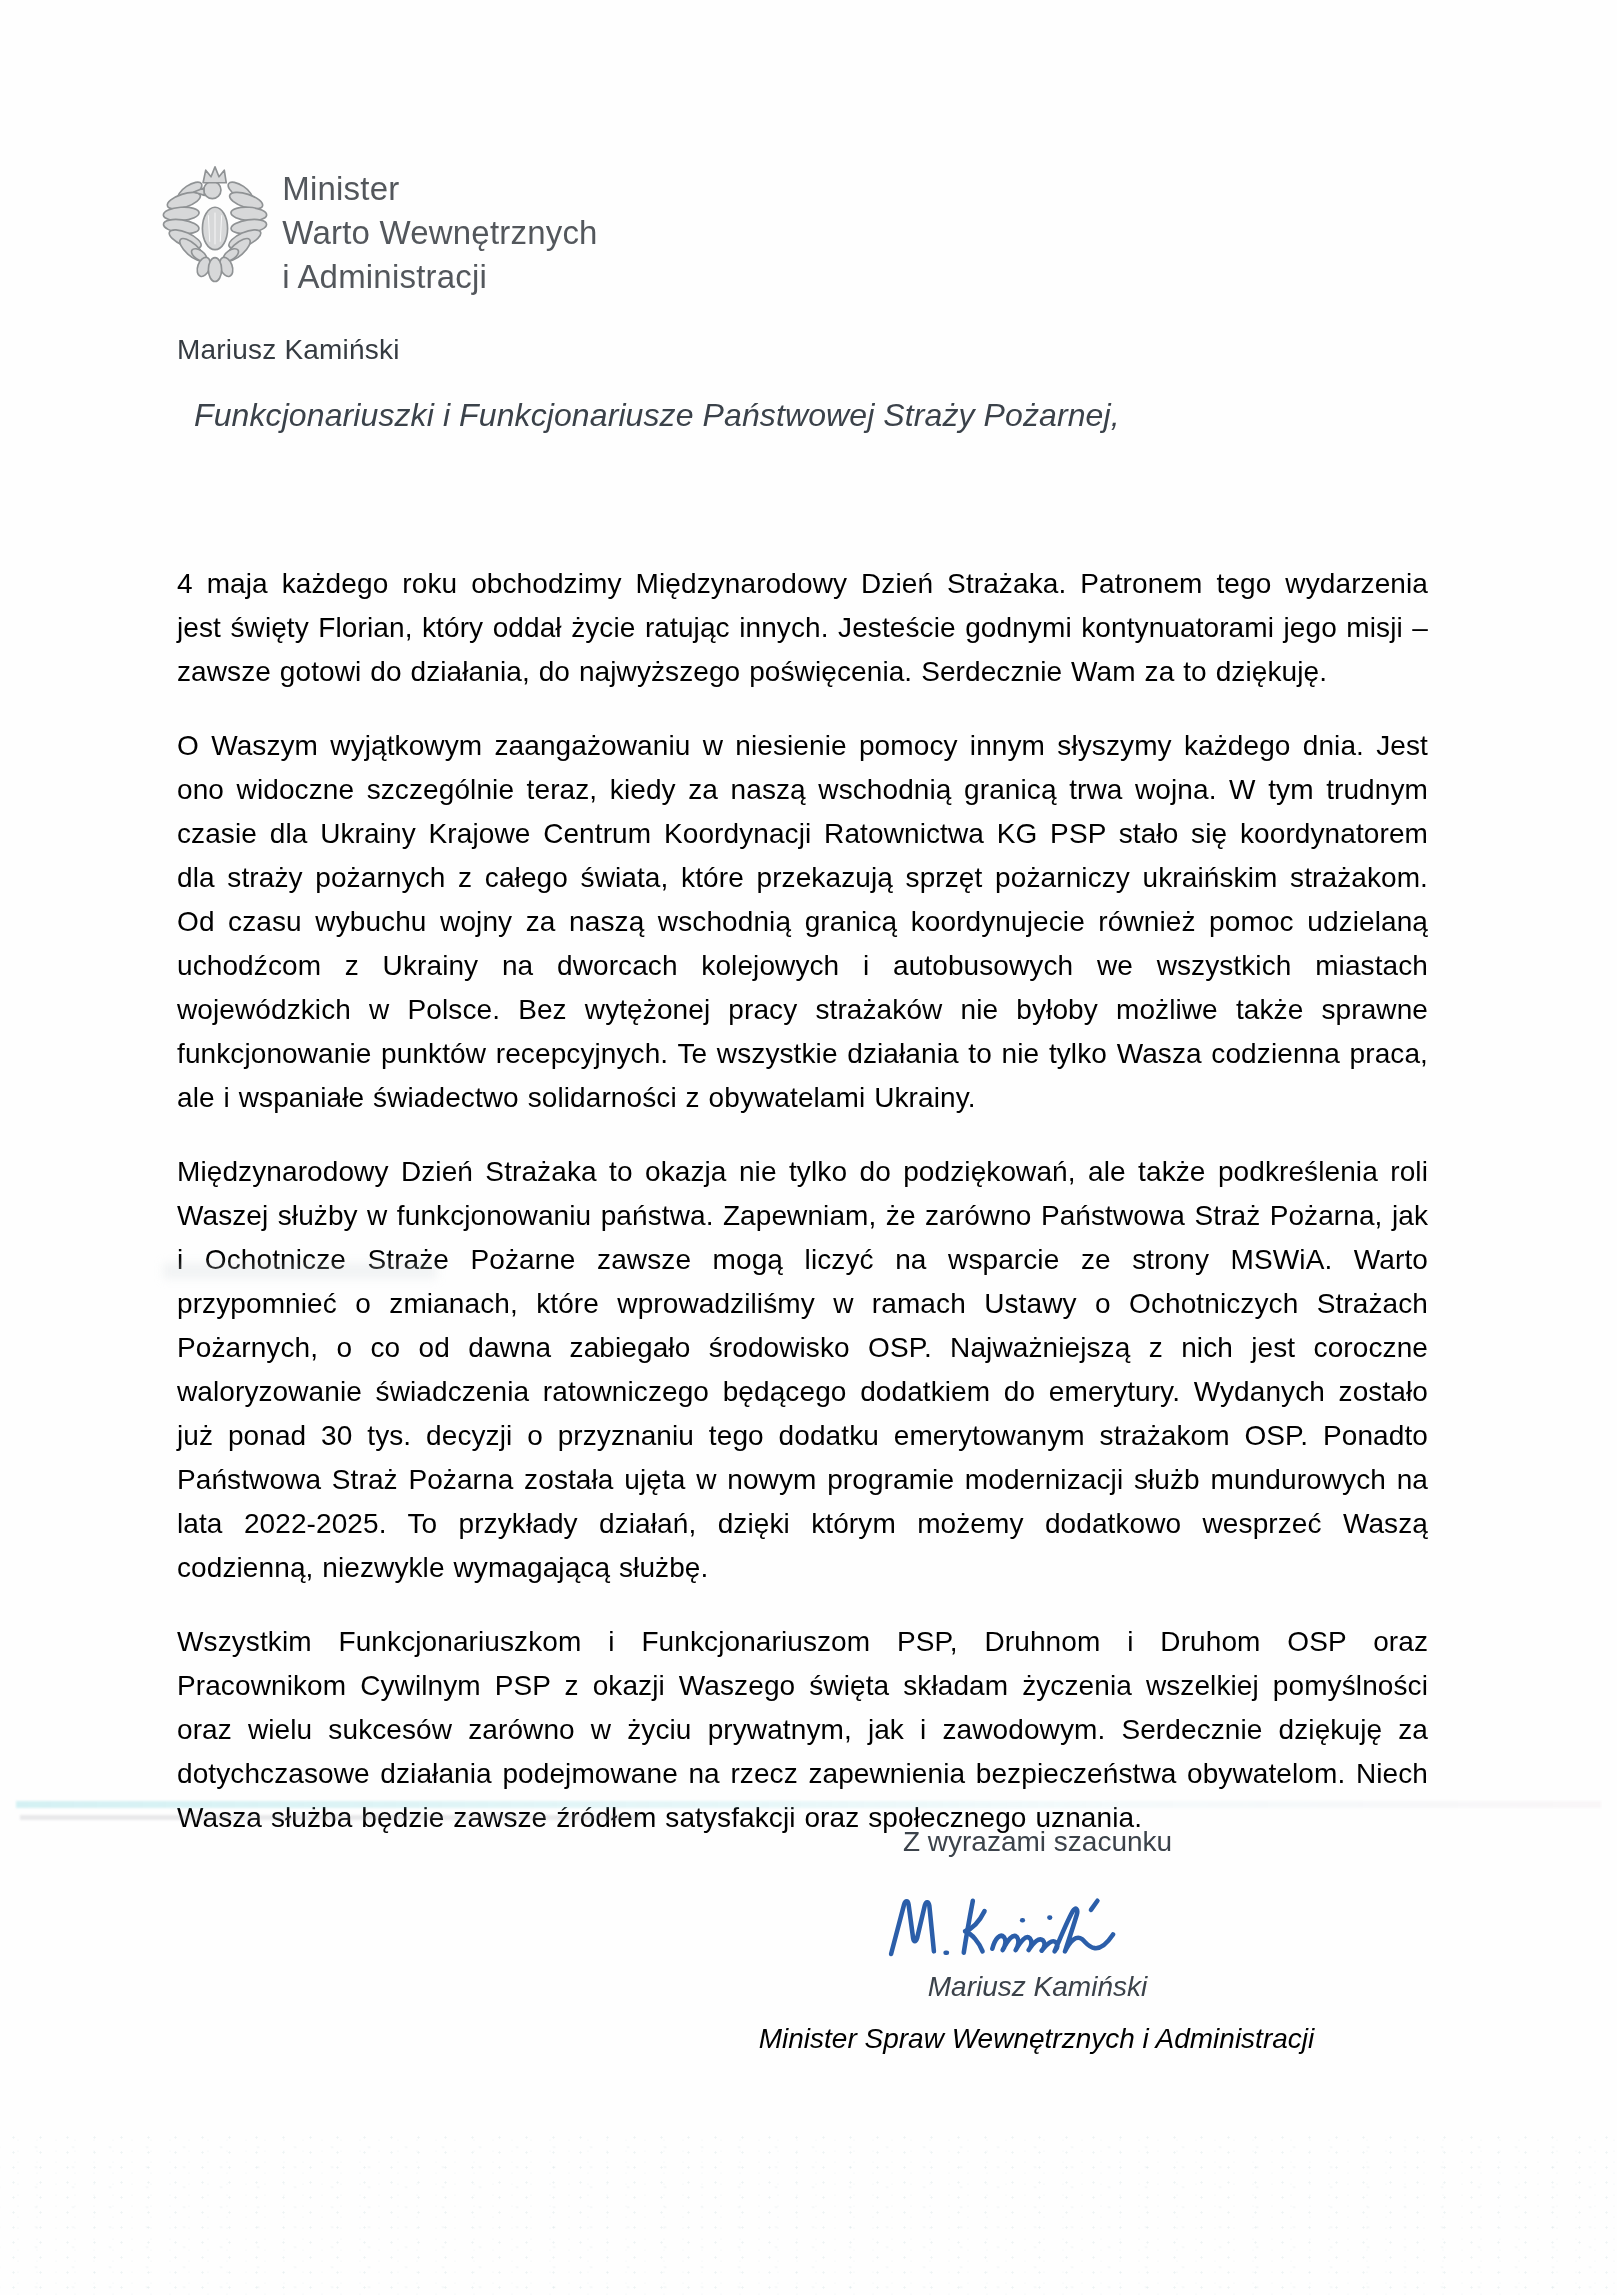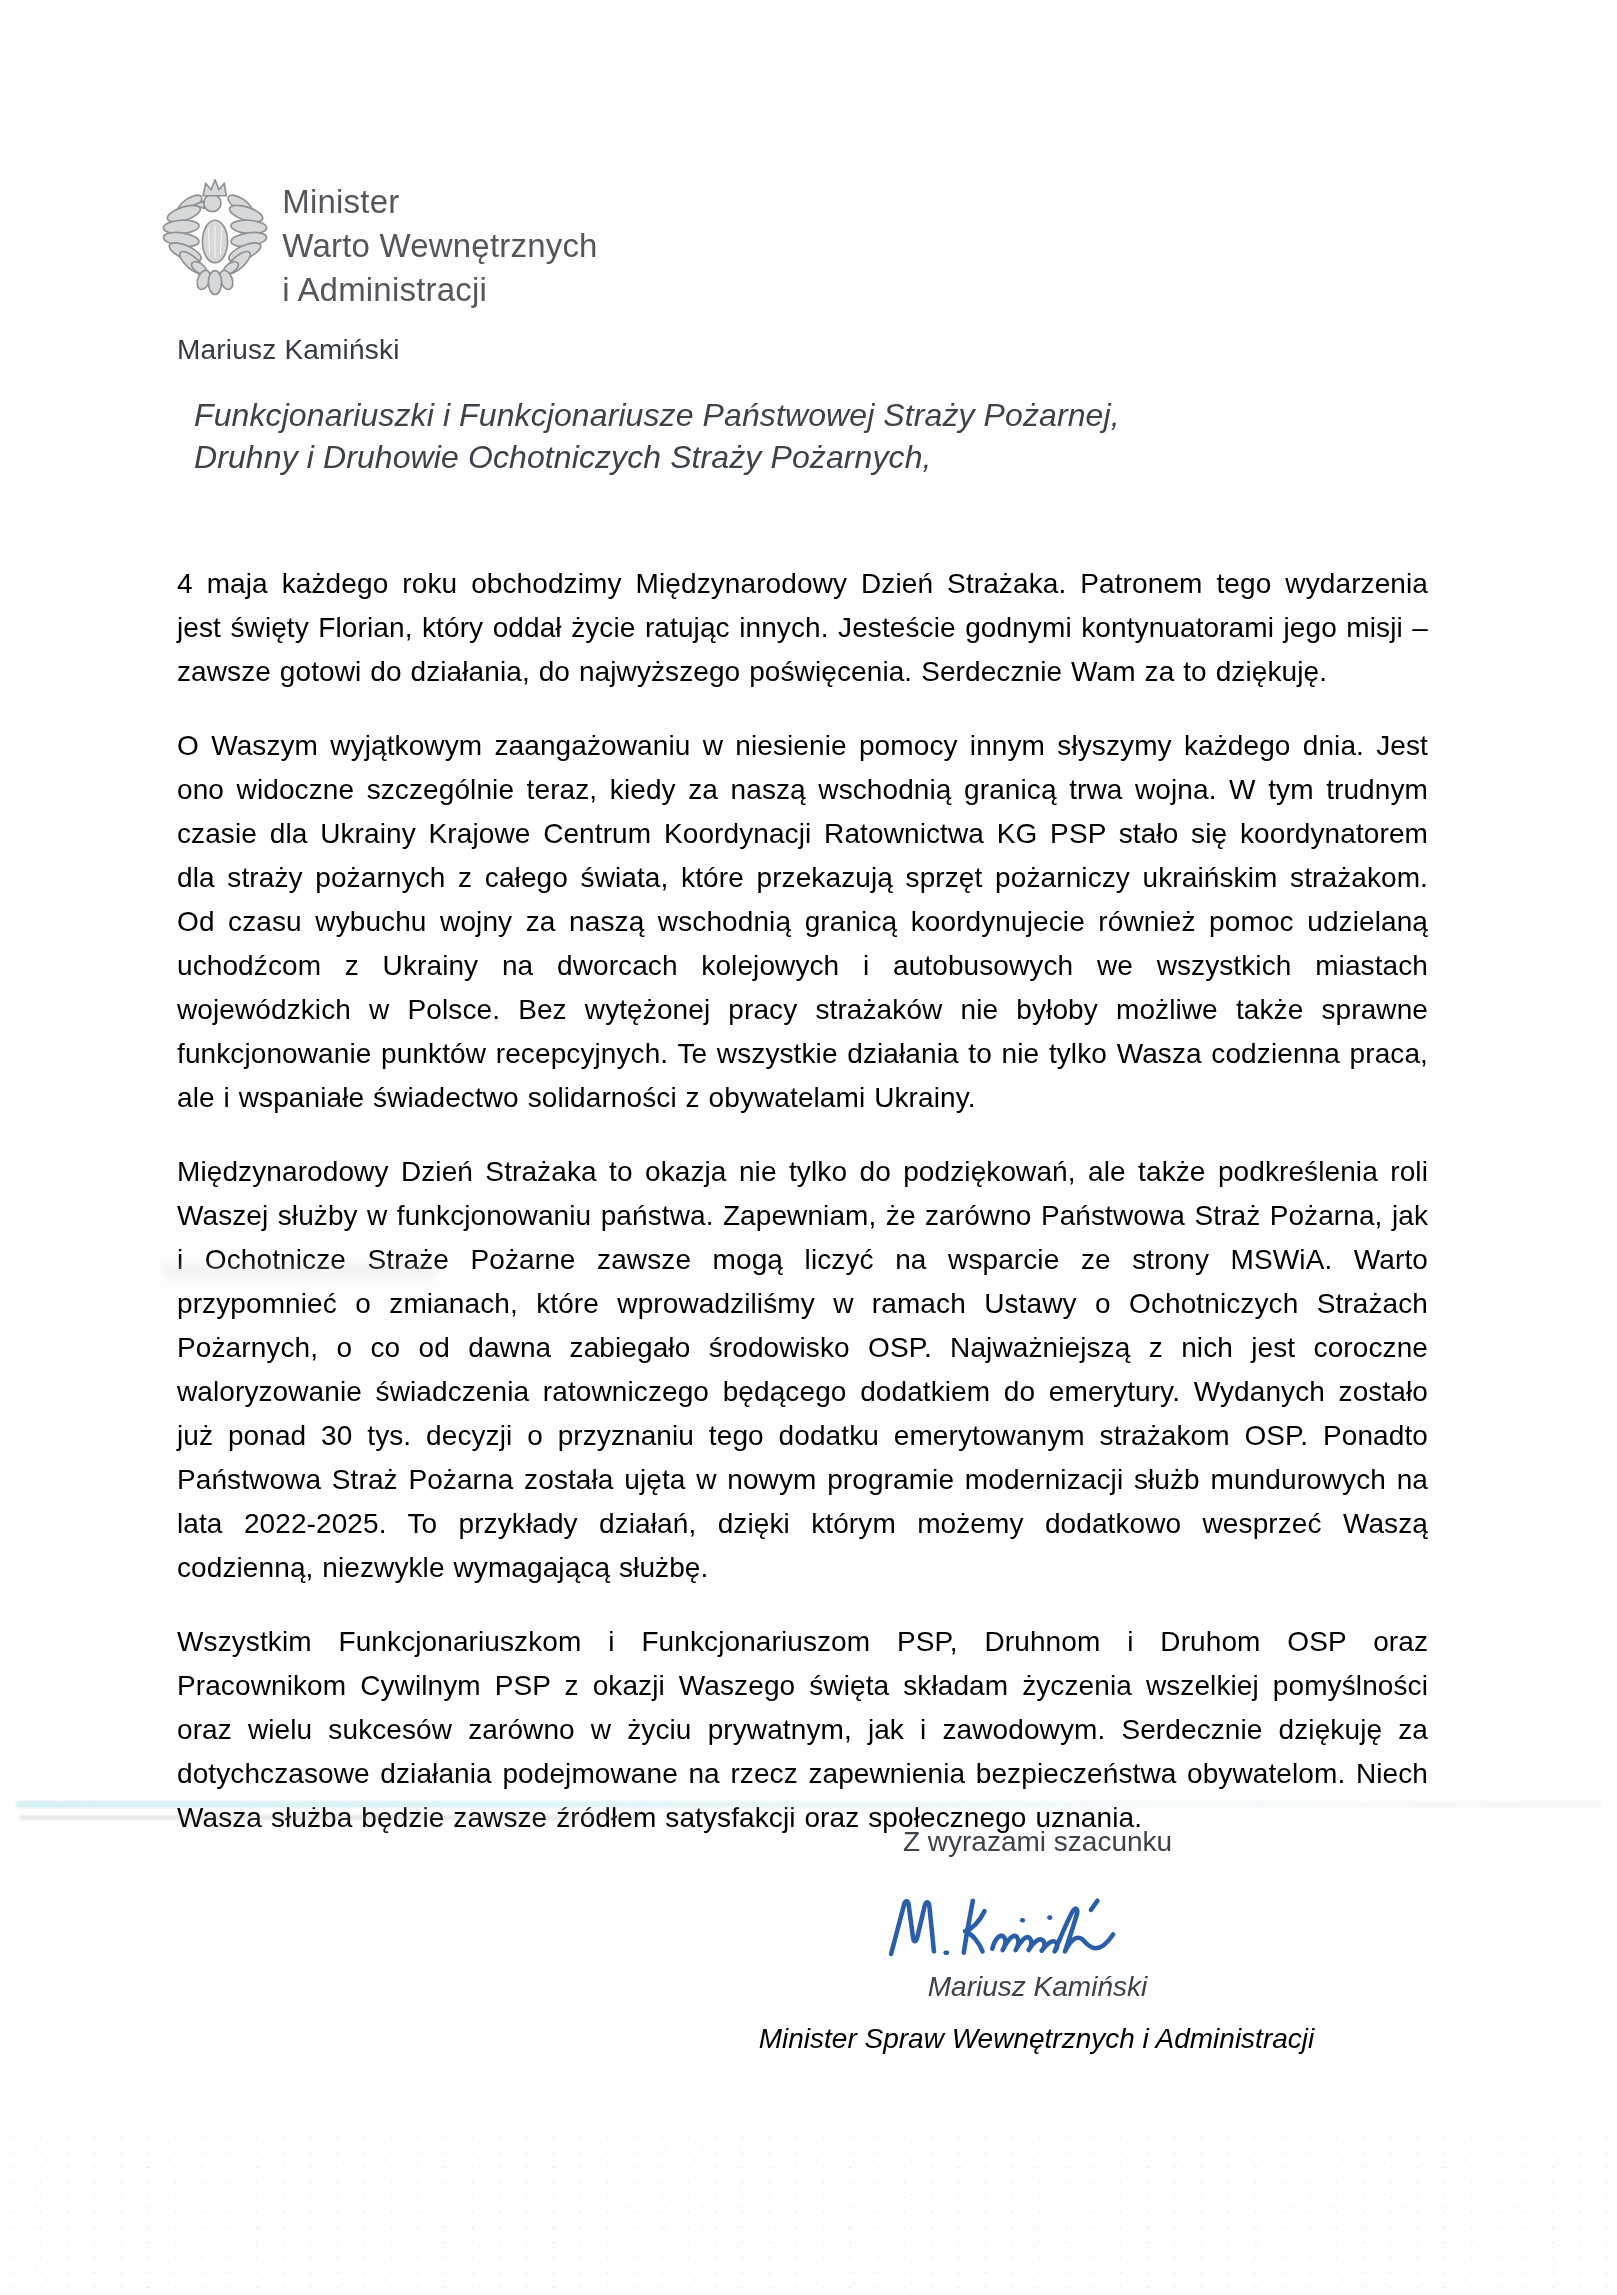--- a/index.html
+++ b/index.html
@@ -5,21 +5,21 @@
   html, body { margin:0; padding:0; background:#ffffff; }
   body {
     width:1617px; height:2295px; position:relative;
     font-family:"Liberation Sans", sans-serif;
     color:#3d444b;
     overflow:hidden;
   }
   .page { position:absolute; inset:0; background:#fefefe; }
 
   
-  .letterhead { position:absolute; left:162px; top:175px; display:flex; }
+  .letterhead { position:absolute; left:162px; top:162px; display:flex; }
   .emblem { width:106px; height:123px; flex:0 0 auto; }
   .ministry { margin-left:14.3px; padding-top:5.2px;
     font-size:33px; line-height:44px; color:#53575c; letter-spacing:0.2px; }
 
   .minister-name {
     position:absolute; left:177px; top:334px;
     font-size:28px; color:#353b41; letter-spacing:0.2px;
   }
 
   
@@ -132,21 +132,20 @@
       <div>Minister</div>
       <div>Warto Wewnętrznych</div>
       <div>i Administracji</div>
     </div>
   </div>
 
   <div class="minister-name">Mariusz Kamiński</div>
 
   <div class="salutation">
     <div>Funkcjonariuszki i Funkcjonariusze Państwowej Straży Pożarnej,</div>
-    <div>Druhny i Druhowie Ochotniczych Straży Pożarnych,</div>
   </div>
 
   <div class="letter-body">
     <p>4 maja każdego roku obchodzimy Międzynarodowy Dzień Strażaka. Patronem tego wydarzenia jest święty Florian, który oddał życie ratując innych. Jesteście godnymi kontynuatorami jego misji – zawsze gotowi do działania, do najwyższego poświęcenia. Serdecznie Wam za to dziękuję.</p>
     <p>O Waszym wyjątkowym zaangażowaniu w niesienie pomocy innym słyszymy każdego dnia. Jest ono widoczne szczególnie teraz, kiedy za naszą wschodnią granicą trwa wojna. W tym trudnym czasie dla Ukrainy Krajowe Centrum Koordynacji Ratownictwa KG PSP stało się koordynatorem dla straży pożarnych z całego świata, które przekazują sprzęt pożarniczy ukraińskim strażakom. Od czasu wybuchu wojny za naszą wschodnią granicą koordynujecie również pomoc udzielaną uchodźcom z Ukrainy na dworcach kolejowych i autobusowych we wszystkich miastach wojewódzkich w Polsce. Bez wytężonej pracy strażaków nie byłoby możliwe także sprawne funkcjonowanie punktów recepcyjnych. Te wszystkie działania to nie tylko Wasza codzienna praca, ale i wspaniałe świadectwo solidarności z obywatelami Ukrainy.</p>
     <p>Międzynarodowy Dzień Strażaka to okazja nie tylko do podziękowań, ale także podkreślenia roli Waszej służby w funkcjonowaniu państwa. Zapewniam, że zarówno Państwowa Straż Pożarna, jak i Ochotnicze Straże Pożarne zawsze mogą liczyć na wsparcie ze strony MSWiA. Warto przypomnieć o zmianach, które wprowadziliśmy w ramach Ustawy o Ochotniczych Strażach Pożarnych, o co od dawna zabiegało środowisko OSP. Najważniejszą z nich jest coroczne waloryzowanie świadczenia ratowniczego będącego dodatkiem do emerytury. Wydanych zostało już ponad 30 tys. decyzji o przyznaniu tego dodatku emerytowanym strażakom OSP. Ponadto Państwowa Straż Pożarna została ujęta w nowym programie modernizacji służb mundurowych na lata 2022-2025. To przykłady działań, dzięki którym możemy dodatkowo wesprzeć Waszą codzienną, niezwykle wymagającą służbę.</p>
     <p>Wszystkim Funkcjonariuszkom i Funkcjonariuszom PSP, Druhnom i Druhom OSP oraz Pracownikom Cywilnym PSP z okazji Waszego święta składam życzenia wszelkiej pomyślności oraz wielu sukcesów zarówno w życiu prywatnym, jak i zawodowym. Serdecznie dziękuję za dotychczasowe działania podejmowane na rzecz zapewnienia bezpieczeństwa obywatelom. Niech Wasza służba będzie zawsze źródłem satysfakcji oraz społecznego uznania.</p>
   </div>
 
   <div class="scan-smudge"></div>

